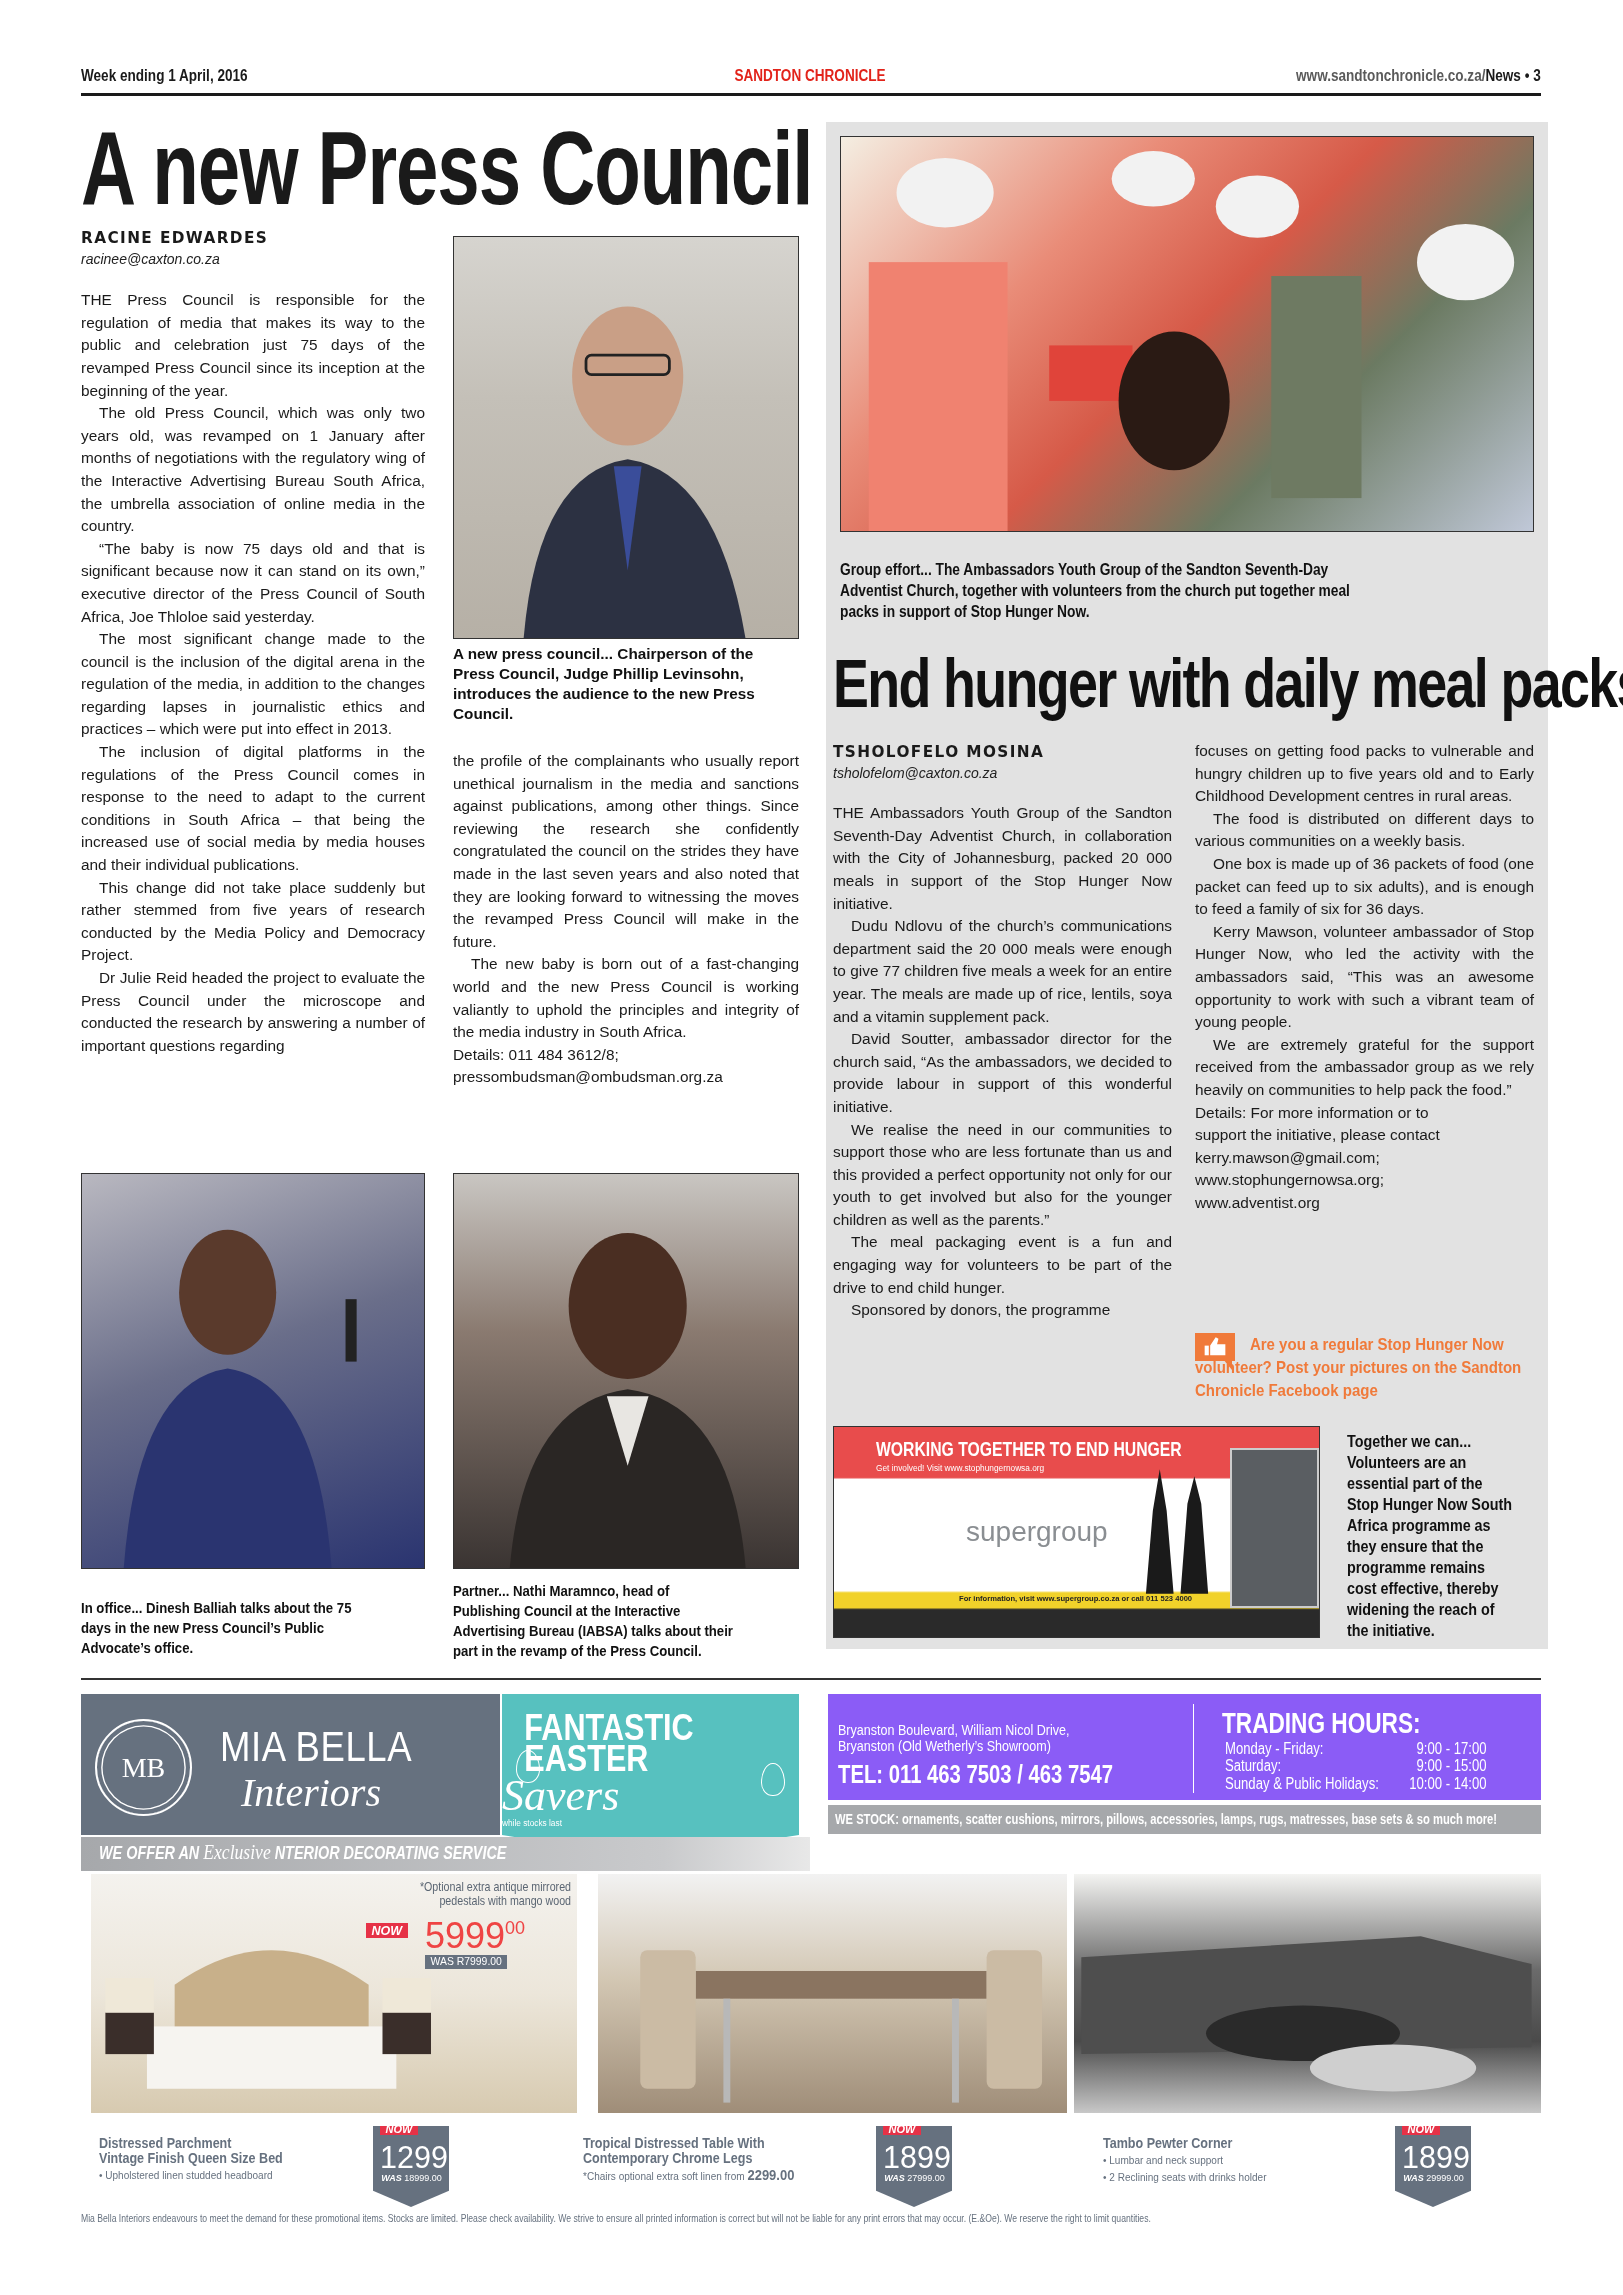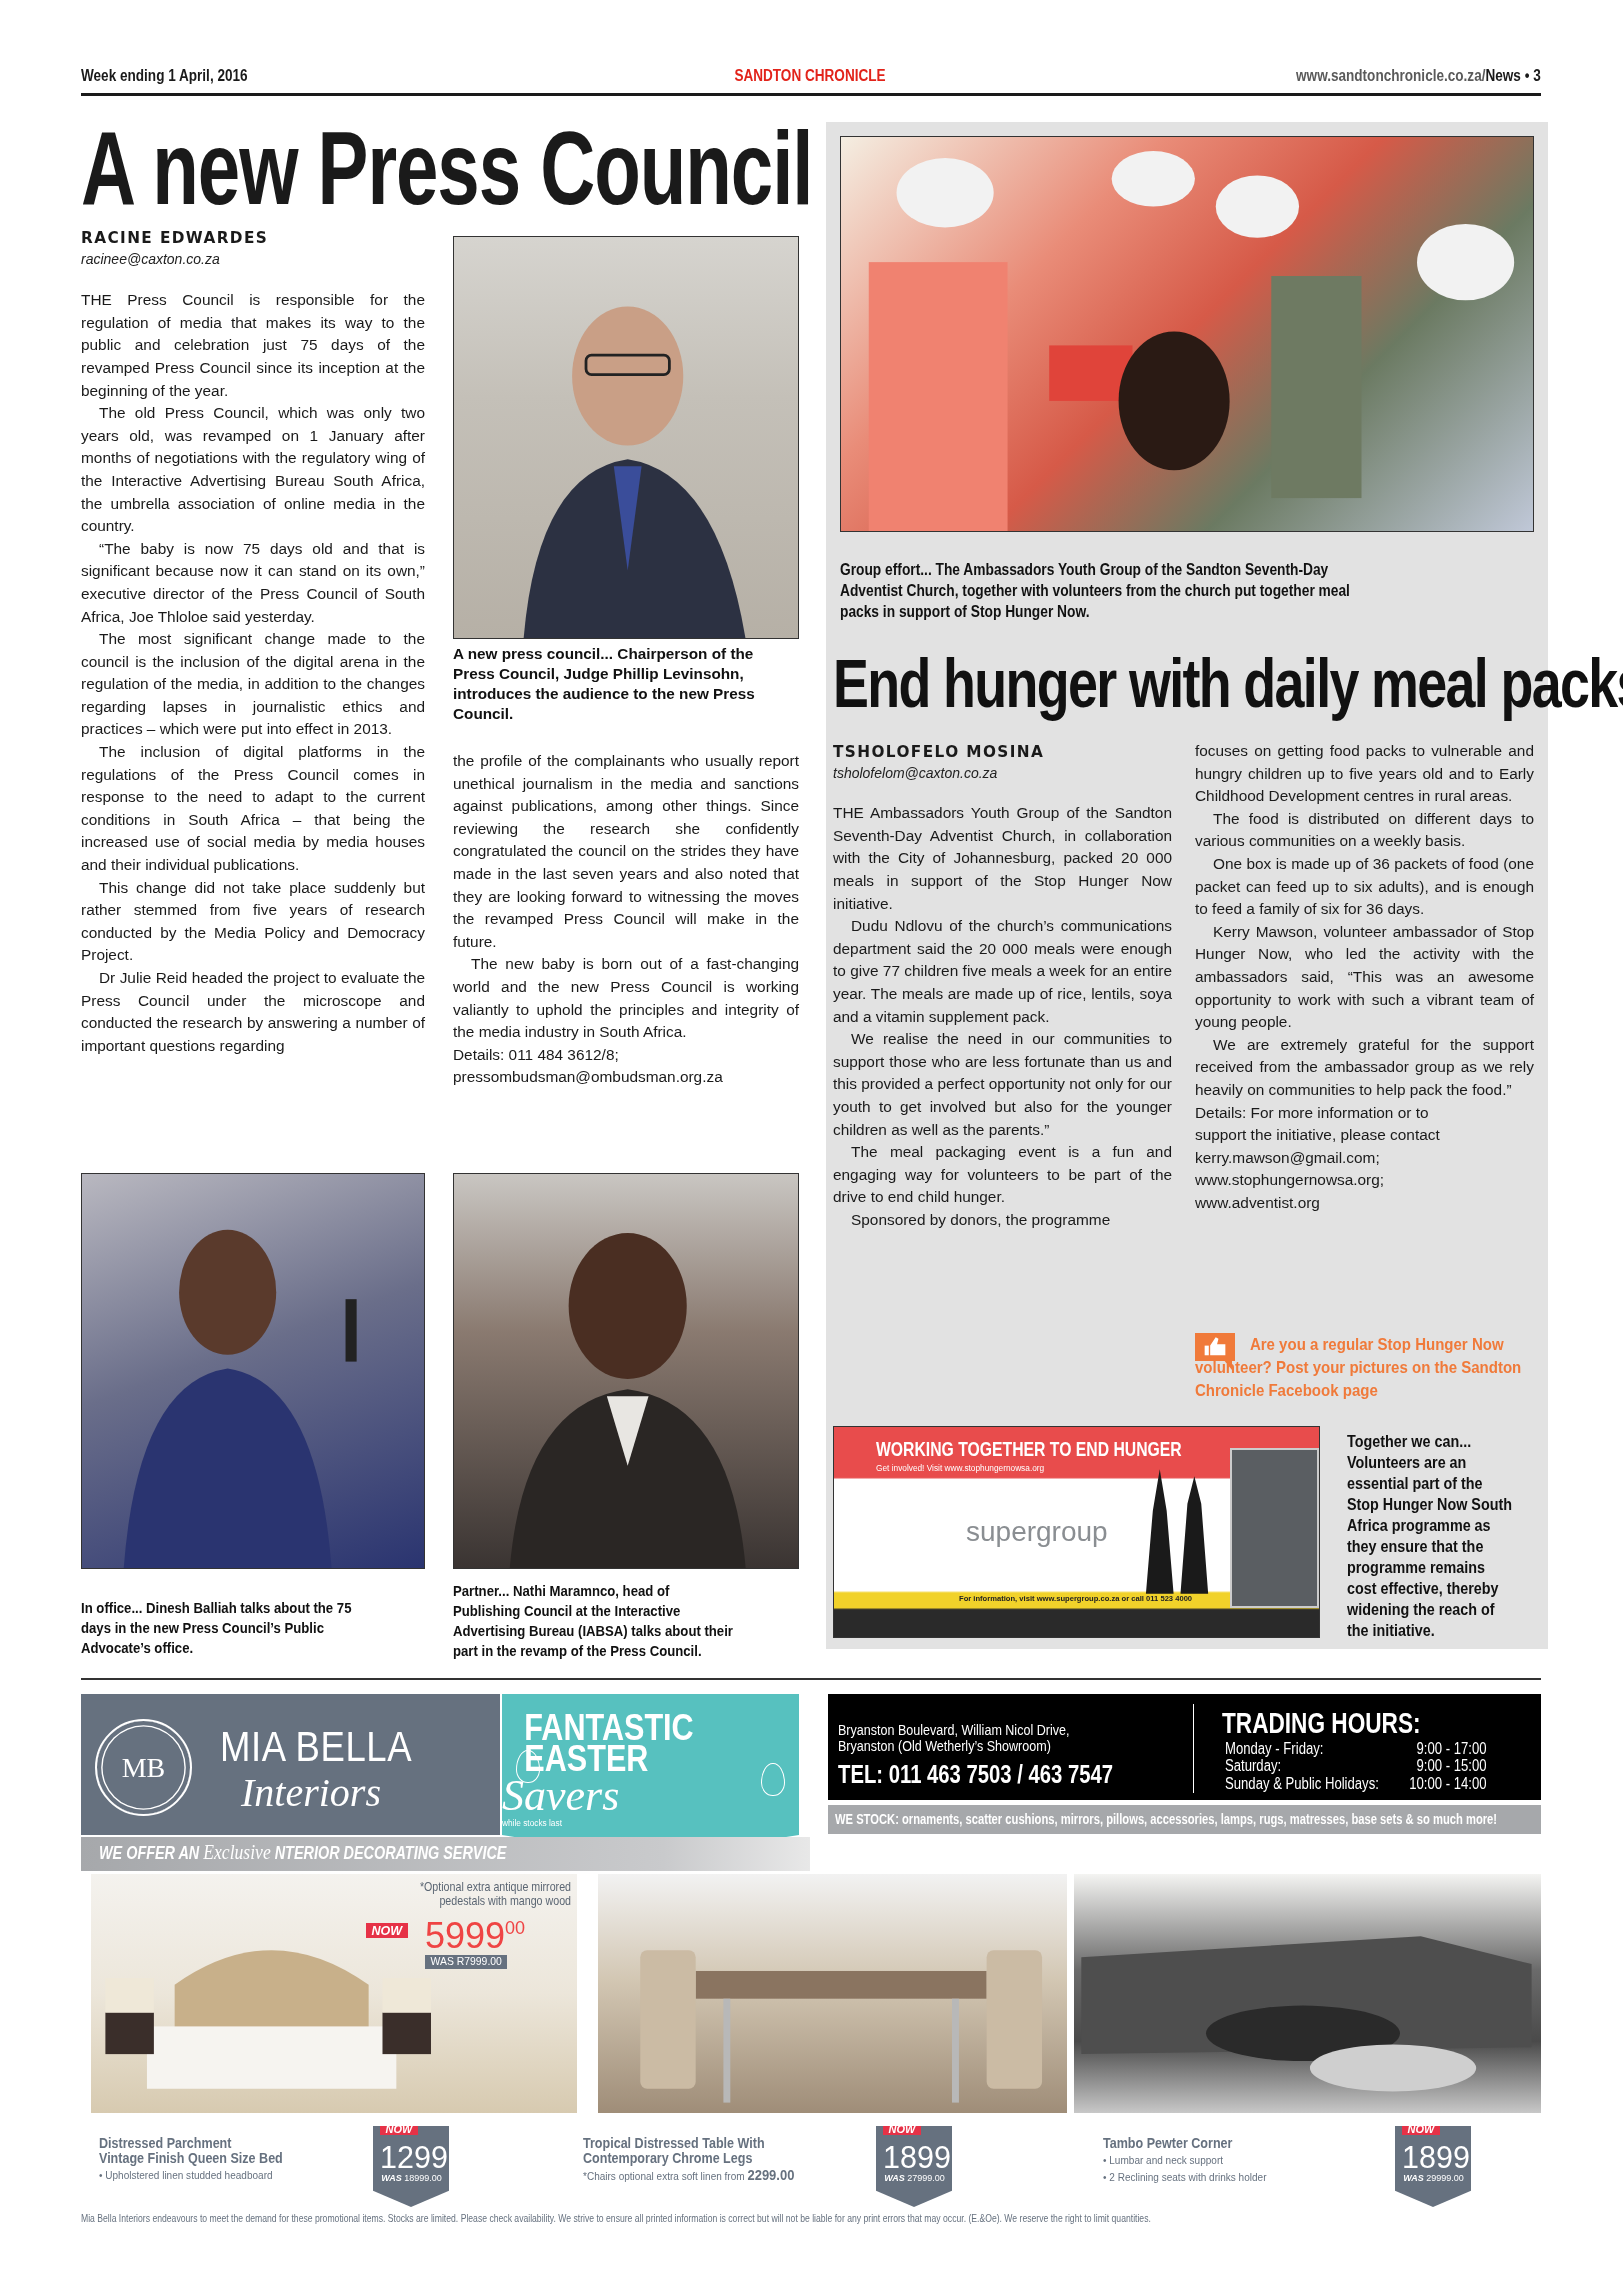--- a/index.html
+++ b/index.html
@@ -50,21 +50,21 @@
   .ad { top: 1694px; left: 81px; width: 1460px; height: 507px; }
   .ad-logo { position: absolute; left: 0; top: 0; width: 419px; height: 141px; background: #66717f; color: #fff; }
   .ad-monogram { position: absolute; left: 14px; top: 25px; width: 97px; height: 97px; border: 2.1px solid #fff; border-radius: 50%; box-shadow: inset 0 0 0 4.2px #66717f, inset 0 0 0 5.6px #fff; font-family: "Liberation Serif", serif; font-size: 28px; display: flex; align-items: center; justify-content: center; }
   .ad-name { position: absolute; left: 139px; top: 28px; font-family: "Liberation Sans", sans-serif; font-size: 43px; font-weight: normal; letter-spacing: 0.7px; transform: scaleX(0.85); transform-origin: left top; }
   .ad-sub { position: absolute; left: 160px; top: 75px; font-family: "Liberation Serif", serif; font-style: italic; font-size: 40px; }
   .ad-easter { position: absolute; left: 421px; top: 0; width: 297px; height: 164px; background: #57c1bf; clip-path: polygon(0 0,100% 0,100% 86%,50% 100%,0 86%); color: #fff; text-align: left; text-decoration: underline; }
   .ad-easter .t1 { position: absolute; left: 0; right: 0; top: 19.4px; font-weight: bold; font-size: 36px; line-height: 30.5px; transform: scaleX(0.85); }
   .ad-easter .t2 { position: absolute; left: 0; right: 0; top: 76px; font-family: "Liberation Serif", serif; font-style: italic; font-size: 44px; }
   .ad-easter .t3 { position: absolute; left: 0; right: 0; top: 124px; font-size: 8.3px; }
   .ad-egg { position: absolute; width: 23.6px; height: 33px; border: 1.4px solid #fff; border-radius: 50% 50% 50% 50% / 60% 60% 40% 40%; }
-  .ad-contact { position: absolute; left: 747px; top: 0; width: 713px; height: 106px; background: #000000; color: #fff; font-family: "Liberation Sans", sans-serif; }
+  .ad-contact { position: absolute; left: 747px; top: 0; width: 713px; height: 106px; background: #8b5cf6; color: #fff; font-family: "Liberation Sans", sans-serif; }
   .ad-addr { position: absolute; left: 9.7px; top: 28px; font-size: 15.3px; line-height: 16px; transform: scaleX(0.82); transform-origin: left top; }
   .ad-tel { position: absolute; left: 9.7px; top: 65px; font-size: 26px; font-weight: bold; transform: scaleX(0.78); transform-origin: left top; white-space: nowrap; }
   .ad-divider { position: absolute; left: 365px; top: 9.7px; width: 1.4px; height: 89px; background: #fff; }
   .ad-hours-title { position: absolute; left: 394px; top: 12.5px; font-size: 29px; font-weight: bold; transform: scaleX(0.78); transform-origin: left top; }
   .ad-hours { position: absolute; left: 397px; top: 46px; width: 319px; font-size: 16px; line-height: 17.4px; transform: scaleX(0.82); transform-origin: left top; }
   .ad-hours .row { display: flex; justify-content: space-between; }
   .ad-stock { position: absolute; left: 747px; top: 111px; width: 713px; height: 29px; background: #a6a8ab; color: #fff; font-size: 14px; font-weight: bold; line-height: 29px; padding-left: 7px; white-space: nowrap; }
   .ad-stock span.inner { display: inline-block; transform: scaleX(0.8); transform-origin: left center; }
   .ad-offer { position: absolute; left: 0; top: 143px; width: 729px; height: 34px; background: linear-gradient(90deg, #a6a8ab 0%, #c9cacc 80%, #e8e8e8 100%); color: #fff; font-weight: bold; font-style: italic; font-size: 18px; line-height: 29px; padding-left: 18px; white-space: nowrap; }
   .ad-offer .inner { display: inline-block; transform: scaleX(0.8); transform-origin: left center; }
@@ -171,20 +171,21 @@
 <div class="abs caption condensed" style="top:559px;left:840px;width:625px;font-size:16px;line-height:21px;">Group effort... The Ambassadors Youth Group of the Sandton Seventh-Day Adventist Church, together with volunteers from the church put together meal packs in support of Stop Hunger Now.</div>
 
 <h2 class="abs headline2">End hunger with daily meal packs</h2>
 
 <div class="abs" style="top:743px;left:833px;width:339px;">
   <div class="byline">TSHOLOFELO MOSINA</div>
   <div class="email">tsholofelom@caxton.co.za</div>
   <div class="body-text" style="margin-top:21px;">
     <p class="noindent">THE Ambassadors Youth Group of the Sandton Seventh-Day Adventist Church, in collaboration with the City of Johannesburg, packed 20 000 meals in support of the Stop Hunger Now initiative.</p>
     <p>Dudu Ndlovu of the church’s communications department said the 20 000 meals were enough to give 77 children five meals a week for an entire year. The meals are made up of rice, lentils, soya and a vitamin supplement pack.</p>
+    <p>David Soutter, ambassador director for the church said, “As the ambassadors, we decided to provide labour in support of this wonderful initiative.</p>
     <p>We realise the need in our communities to support those who are less fortunate than us and this provided a perfect opportunity not only for our youth to get involved but also for the younger children as well as the parents.”</p>
     <p>The meal packaging event is a fun and engaging way for volunteers to be part of the drive to end child hunger.</p>
     <p>Sponsored by donors, the programme</p>
   </div>
 </div>
 
 <div class="abs body-text" style="top:740px;left:1195px;width:339px;">
   <p class="noindent">focuses on getting food packs to vulnerable and hungry children up to five years old and to Early Childhood Development centres in rural areas.</p>
   <p>The food is distributed on different days to various communities on a weekly basis.</p>
   <p>One box is made up of 36 packets of food (one packet can feed up to six adults), and is enough to feed a family of six for 36 days.</p>

